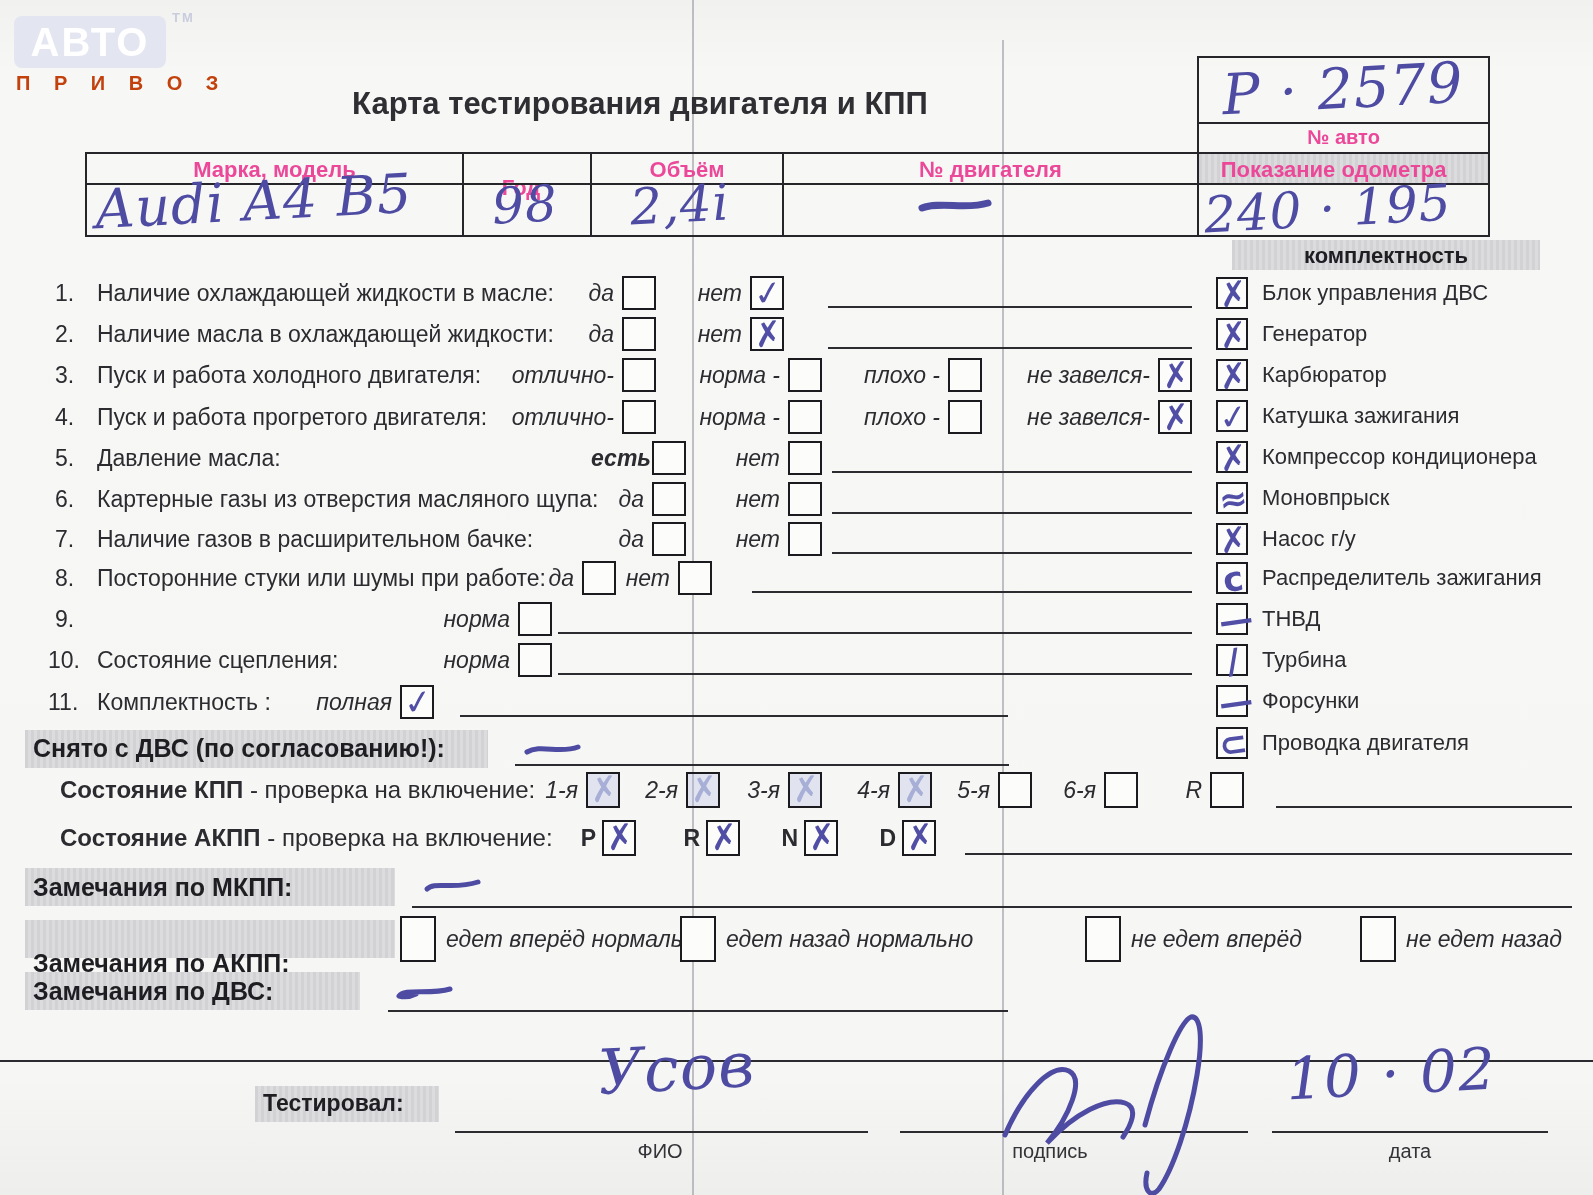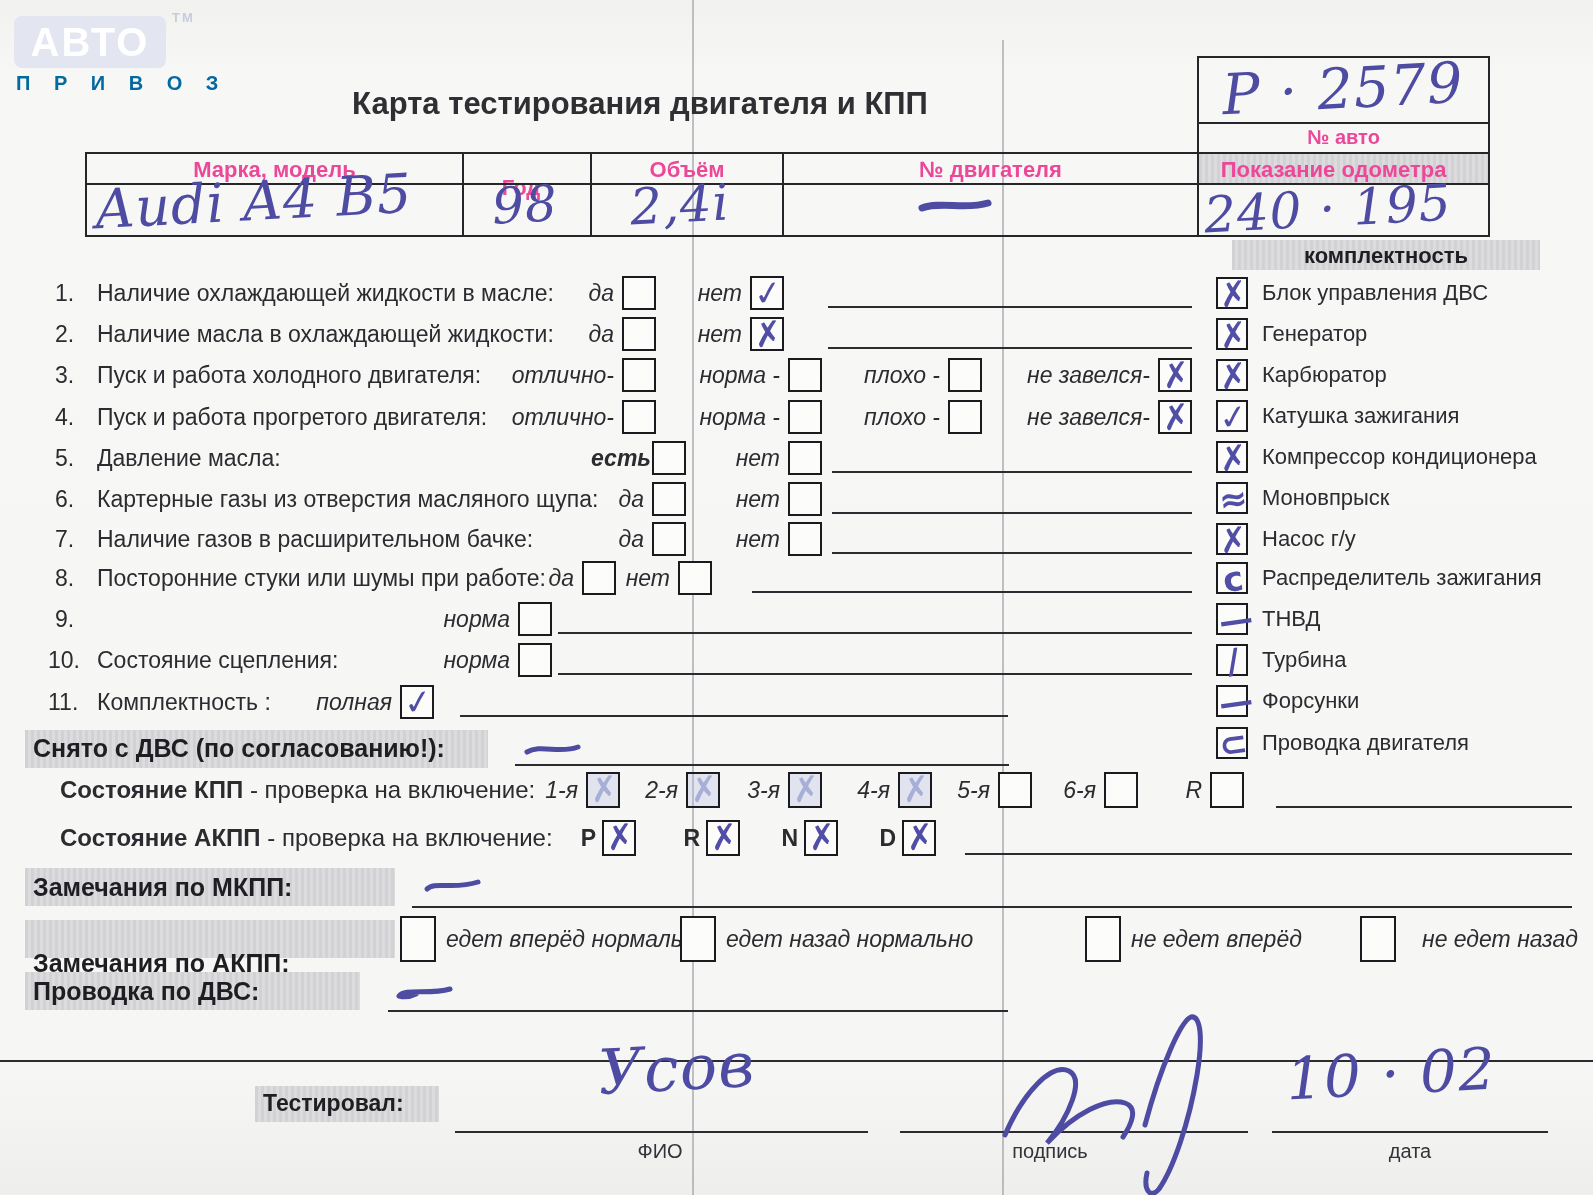--- a/index.html
+++ b/index.html
@@ -44,21 +44,21 @@
 
 <div class="page">
 
   <div class="fold" style="left:692px;top:0;height:1195px;"></div>
   <div class="fold" style="left:1002px;top:40px;height:1155px;"></div>
 
   <div class="abs" style="left:14px;top:6px;width:210px;height:100px;">
     <div class="abs" style="left:0;top:10px;width:152px;height:52px;background:#e3e6f0;border-radius:8px;"></div>
     <div class="abs" style="left:0;top:10px;width:152px;height:52px;text-align:center;font-weight:bold;font-size:40px;line-height:52px;color:#ffffff;letter-spacing:2px;">АВТО</div>
     <div class="abs" style="left:158px;top:4px;font-size:13px;color:#c9ccdc;font-weight:bold;letter-spacing:2px;">ТМ</div>
-    <div class="abs" style="left:2px;top:66px;font-size:20px;font-weight:bold;color:#0369a1;letter-spacing:9px;white-space:nowrap;">П Р И В О З</div>
+    <div class="abs" style="left:2px;top:66px;font-size:20px;font-weight:bold;color:#c2410c;letter-spacing:9px;white-space:nowrap;">П Р И В О З</div>
   </div>
 
   <div class="abs" style="left:290px;top:86px;width:700px;text-align:center;font-size:31px;font-weight:bold;color:#2e2e33;white-space:nowrap;">Карта тестирования двигателя  и КПП</div>
 
   <div>
     <div class="cell" style="left:1197px;top:56px;width:293px;height:68px;"></div>
     <div class="cell" style="left:1197px;top:122px;width:293px;height:32px;"></div>
     <div class="abs chead" style="left:1197px;top:126px;width:293px;font-size:20px;">№ авто</div>
     <div class="hand" style="left:1222px;top:56px;font-size:56px;">Р · 2579</div>
   </div>
@@ -375,26 +375,26 @@
   <div>
     <div class="abs gray" style="left:25px;top:920px;width:370px;height:38px;"></div>
     <div class="abs bandtxt" style="left:33px;top:925px;font-size:25px;white-space:nowrap;margin-top:24px;">Замечания по АКПП:</div>
     <span class="cb-tall" style="left:400px;top:916px;"></span>
     <span class="abs opt" style="left:446px;top:916px;line-height:46px;text-align:left;">едет вперёд нормально</span>
     <span class="cb-tall" style="left:680px;top:916px;"></span>
     <span class="abs opt" style="left:726px;top:916px;line-height:46px;text-align:left;">едет назад нормально</span>
     <span class="cb-tall" style="left:1085px;top:916px;"></span>
     <span class="abs opt" style="left:1131px;top:916px;line-height:46px;text-align:left;">не едет вперёд</span>
     <span class="cb-tall" style="left:1360px;top:916px;"></span>
-    <span class="abs opt" style="left:1406px;top:916px;line-height:46px;text-align:left;margin-left:16px;">не едет назад</span>
+    <span class="abs opt" style="left:1406px;top:916px;line-height:46px;text-align:left;">не едет назад</span>
   </div>
 
   <div>
     <div class="abs gray" style="left:25px;top:972px;width:335px;height:38px;"></div>
-    <div class="abs bandtxt" style="left:33px;top:977px;font-size:25px;white-space:nowrap;">Проводка по ДВС:</div>
+    <div class="abs bandtxt" style="left:33px;top:977px;font-size:25px;white-space:nowrap;">Замечания по ДВС:</div>
     <svg style="left:396px;top:984px;" width="58" height="16">
         <path d="M3,12 C8,4 34,11 54,5 M3,12 C10,14 16,12 20,10" stroke="#4e4ba3" stroke-width="5" fill="none" stroke-linecap="round"></path>
       </svg>
     <div class="hline" style="left:388px;width:620px;top:1010px;"></div>
   </div>
 
   <div>
     <div class="hline" style="left:0;width:1593px;top:1060px;"></div>
     <div class="abs gray" style="left:255px;top:1086px;width:184px;height:36px;"></div>
     <div class="abs bandtxt" style="left:263px;top:1090px;font-size:23px;white-space:nowrap;">Тестировал:</div>

